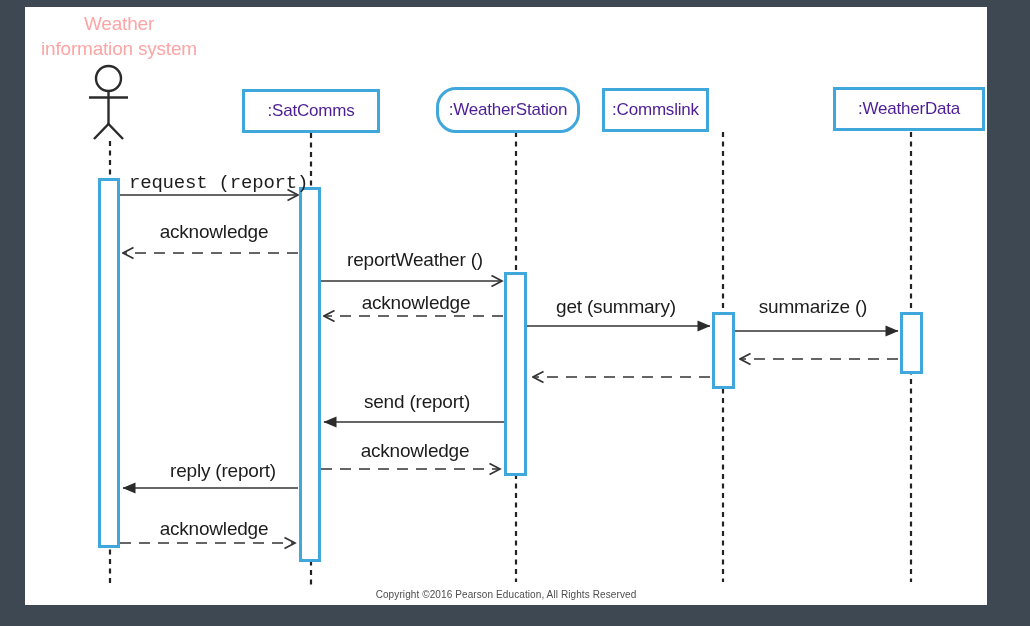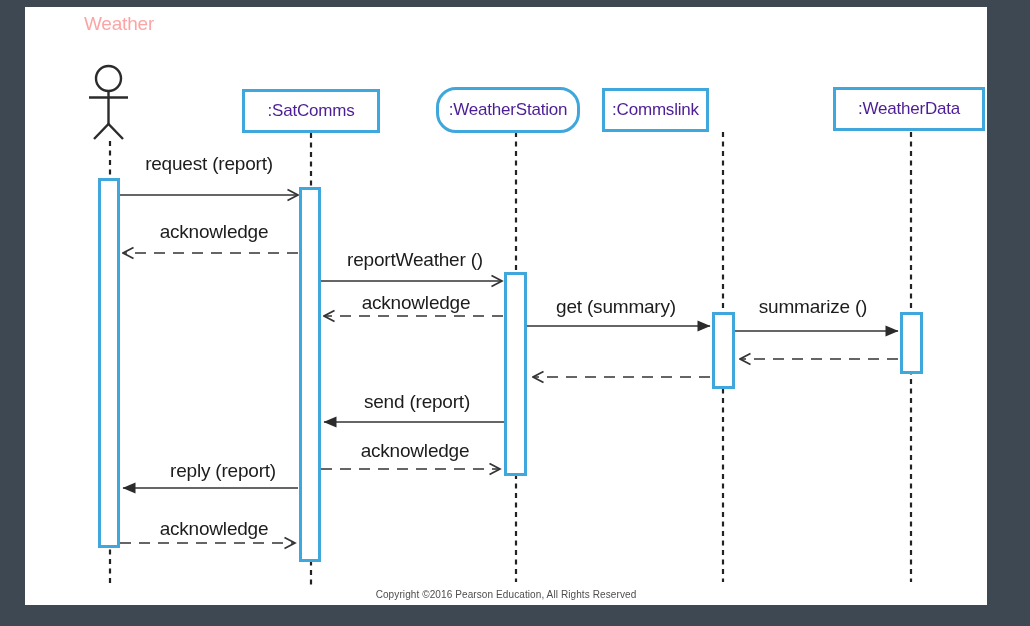--- a/index.html
+++ b/index.html
@@ -135,22 +135,23 @@
   <div class="activation-bar" style="left:504px; top:272px; width:23px; height:204px;"></div>
   <div class="activation-bar" style="left:712px; top:312px; width:23px; height:77px;"></div>
   <div class="activation-bar" style="left:900px; top:312px; width:23px; height:62px;"></div>
 
   <div class="lifeline-box" style="left:242px; top:89px; width:138px; height:44px;">:SatComms</div>
   <div class="lifeline-box" style="left:436px; top:87px; width:144px; height:46px;border-radius:20px;">:WeatherStation</div>
   <div class="lifeline-box" style="left:602px; top:88px; width:107px; height:44px;">:Commslink</div>
   <div class="lifeline-box" style="left:833px; top:87px; width:152px; height:44px;">:WeatherData</div>
 
   <div class="actor-title" style="top:12px;">Weather</div>
+  <div class="actor-title" style="top:37px;">information system</div>
 
-  <div class="msg-label" style="left:129px; top:153px; width:160px;">request (report)</div>
+  <div class="msg-label" style="left:129px; top:173px; width:160px;font-family:Liberation Mono, monospace;">request (report)</div>
   <div class="msg-label" style="left:144px; top:221px; width:140px;">acknowledge</div>
   <div class="msg-label" style="left:330px; top:249px; width:170px;">reportWeather ()</div>
   <div class="msg-label" style="left:346px; top:292px; width:140px;">acknowledge</div>
   <div class="msg-label" style="left:541px; top:296px; width:150px;">get (summary)</div>
   <div class="msg-label" style="left:743px; top:296px; width:140px;">summarize ()</div>
   <div class="msg-label" style="left:347px; top:391px; width:140px;">send (report)</div>
   <div class="msg-label" style="left:345px; top:440px; width:140px;">acknowledge</div>
   <div class="msg-label" style="left:153px; top:460px; width:140px;">reply (report)</div>
   <div class="msg-label" style="left:144px; top:518px; width:140px;">acknowledge</div>
 

